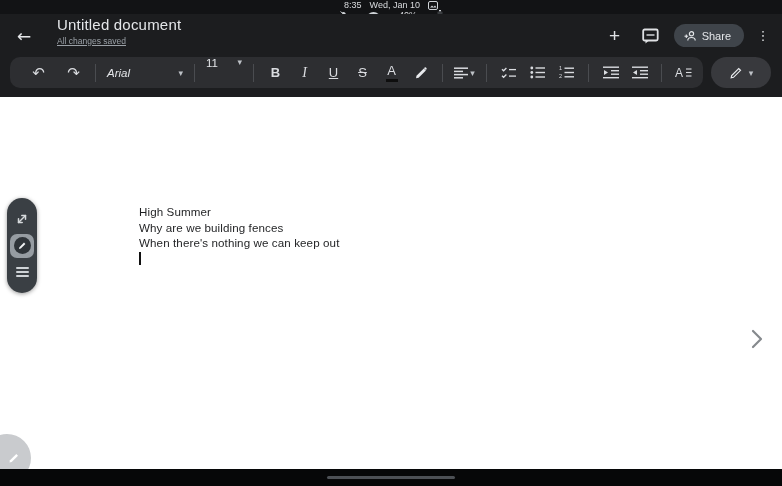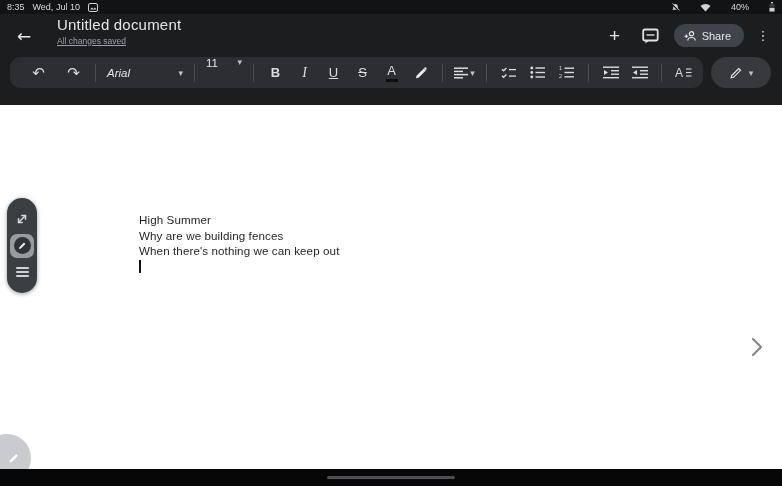--- a/index.html
+++ b/index.html
@@ -3,21 +3,21 @@
 <meta charset="utf-8">
 <style>
   * { margin:0; padding:0; box-sizing:border-box; }
   html,body { width:782px; height:486px; background:#000; overflow:hidden; }
   body { font-family:"Liberation Sans", sans-serif; }
   .screen { position:relative; width:782px; height:486px; background:#1c1d1f; overflow:hidden; }
 
   
   .status-bar { position:absolute; top:0; left:0; width:782px; height:14px;
     background:#121315; display:flex; align-items:center; justify-content:space-between;
-    padding:0 7px; color:#d9dbde; font-size:9px; }
+    padding:0 7px; color:#d9dbde; font-size:9px;flex-direction:column; }
   .sb-left { display:flex; align-items:center; gap:8px; }
   .sb-right { display:flex; align-items:center; gap:20px; }
   .sb-right .pct { font-size:9px; color:#d9dbde; }
 
   
   .header { position:absolute; top:14px; left:0; width:782px; height:43px; background:#1c1d1f; }
   .back-btn { position:absolute; left:12px; top:10px; width:24px; height:24px;
     display:flex; align-items:center; justify-content:center; color:#e4e6e9;
     font-family:"DejaVu Sans", sans-serif; font-size:17px; cursor:pointer; }
   .title-block { position:absolute; left:57px; top:2px; }
@@ -52,21 +52,21 @@
   .t-color { font-size:13px; display:flex; flex-direction:column; align-items:center; }
   .t-color .abar { width:12px; height:2.5px; background:#0e0e0e; margin-top:1px; }
   .t-align { display:flex; align-items:center; gap:2px; }
   .t-para { display:flex; align-items:center; }
   .gap6 { width:6px; flex:0 0 auto; }
 
   .pen-pill { position:absolute; right:11px; top:0; width:60px; height:31px; background:#38393d;
     border-radius:16px; display:flex; align-items:center; justify-content:center; gap:6px; cursor:pointer; }
 
   
-  .page { position:absolute; top:105px; left:0; width:782px; height:373px; background:#ffffff; }
+  .page { position:absolute; top:97px; left:0; width:782px; height:373px; background:#ffffff; }
   .doc-text { position:absolute; left:139px; top:107px; font-size:11.6px; line-height:15.5px;
     color:#1f2022; letter-spacing:.1px; }
   .doc-text div { white-space:pre; }
   .cursor-line { height:15.5px; display:flex; align-items:center; }
   .text-cursor { display:inline-block; width:1.5px; height:13px; background:#111; }
   .page-next { position:absolute; right:16px; top:231px; width:18px; height:22px;
     display:flex; align-items:center; justify-content:center; cursor:pointer; }
 
   
   .left-pill { position:absolute; left:7px; top:198px; width:30px; height:95px; background:#3a3f44;
@@ -92,21 +92,21 @@
   svg { display:block; }
 </style>
 </head>
 <body>
 
 <div class="screen">
 
   <div class="status-bar">
     <div class="sb-left">
       <span>8:35</span>
-      <span>Wed, Jul 10</span>
+      <span>Wed, Jan 10</span>
       <span>
         <svg width="10" height="9" viewBox="0 0 10 9">
             <rect x="0.5" y="0.5" width="9" height="8" rx="1.5" fill="none" stroke="#cfd3d7" stroke-width="1"></rect>
             <path d="M2 6.5l2-2 1.5 1.5L7 4.5l1.5 2z" fill="#cfd3d7"></path>
           </svg>
       </span>
     </div>
     <div class="sb-right">
       <span>
         <svg width="9" height="9" viewBox="0 0 9 9">

